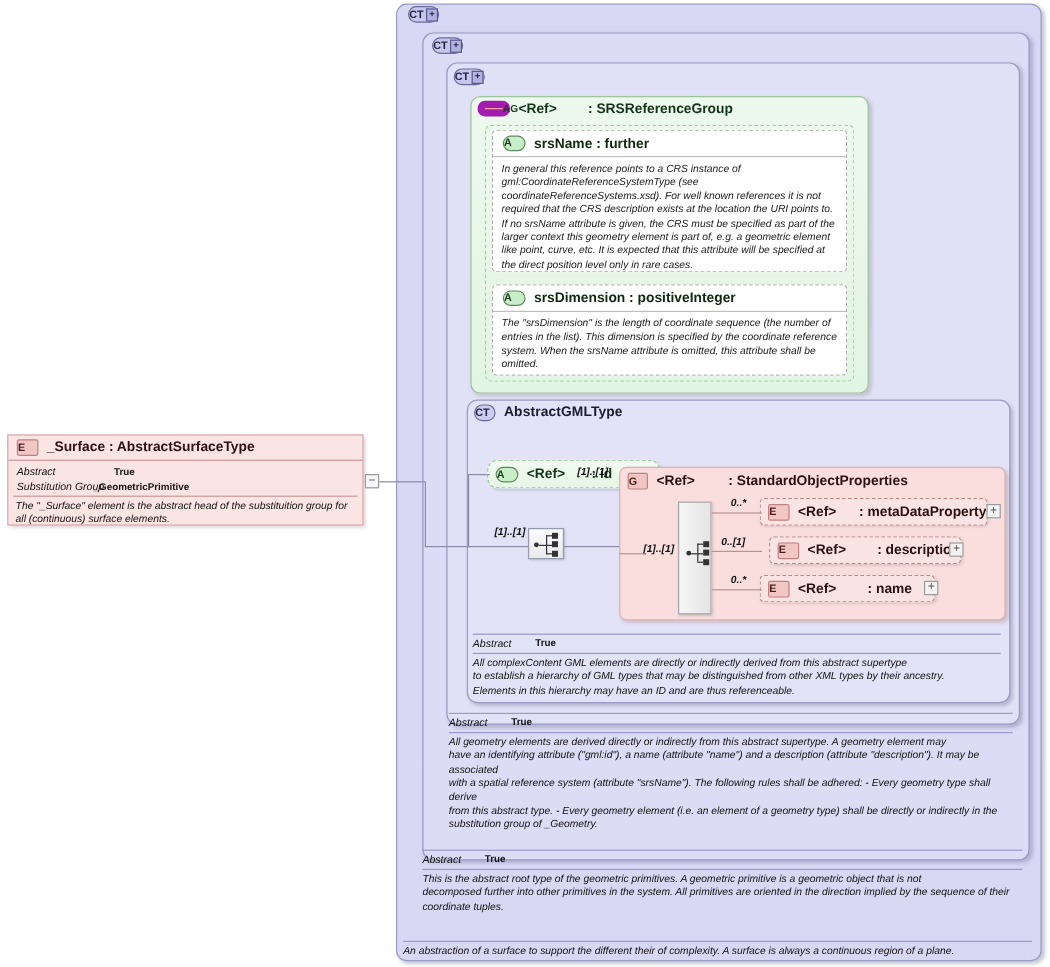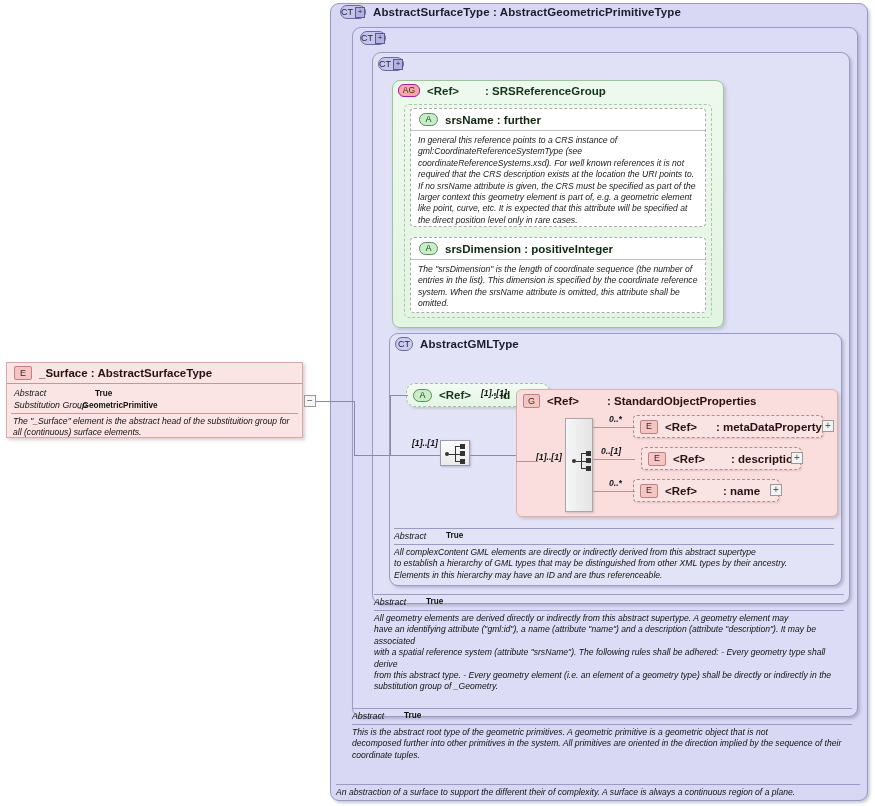--- a/index.html
+++ b/index.html
@@ -40,23 +40,23 @@
     font-size: 11.5px;
     font-weight: bold;
     color: #1b1b2e;
     letter-spacing: 0.1px;
   }
 
   
   .badge {
     display: inline-flex;
     align-items: center;
-    justify-content: center;
-    box-sizing: border-box;
-    font-weight: normal;
+    justify-content: flex-start;
+    box-sizing: border-box;
+    font-weight: bold;
     font-size: 9px;
     line-height: 1;
     margin-right: 7px;
     flex: none;
   }
   .badge-ct {
     width: 26px; height: 14px;
     border: 1px solid #6a6a9a;
     border-radius: 7px;
     background: #c6c6ec;
@@ -77,25 +77,26 @@
   }
   .badge-ct-plain {
     width: 18px; height: 14px;
     border: 1px solid #6a6a9a;
     border-radius: 7px;
     background: #ccccf0;
     color: #23233f;
   }
   .badge-ag {
     width: 22px; height: 13px;
-    border: 1px solid #a21caf;
+    border: 6px solid #a21caf;
     border-radius: 6px;
     background: #fca5a5;
     color: #1d381d;
     font-size: 8.5px;
+    padding-left: 15px;
   }
   .badge-a {
     width: 19px; height: 13px;
     border: 1px solid #5d8a5d;
     border-radius: 7px;
     background: #c8eec8;
     color: #1d381d;
     font-size: 9px;
   }
   .badge-g {
@@ -310,21 +311,20 @@
     white-space: nowrap;
   }
 </style>
 </head>
 <body>
 
 <div class="ct-box lvl1" style="left:330px; top:3px; width:538px; height:798px;"></div>
 
 <div class="ct-header" style="left:340px; top:5px;">
   <span class="badge badge-ct">CT<span class="plus">+</span></span>
-  <span class="ct-title">AbstractSurfaceType : AbstractGeometricPrimitiveType</span>
 </div>
 
 <div class="ct-box lvl2" style="left:352px; top:27px; width:506px; height:690px;"></div>
 
 <div class="ct-header" style="left:360px; top:31px;">
   <span class="badge badge-ct">CT<span class="plus">+</span></span>
 </div>
 
 <div class="ct-box lvl3" style="left:372px; top:52px; width:478px; height:552px;"></div>
 

